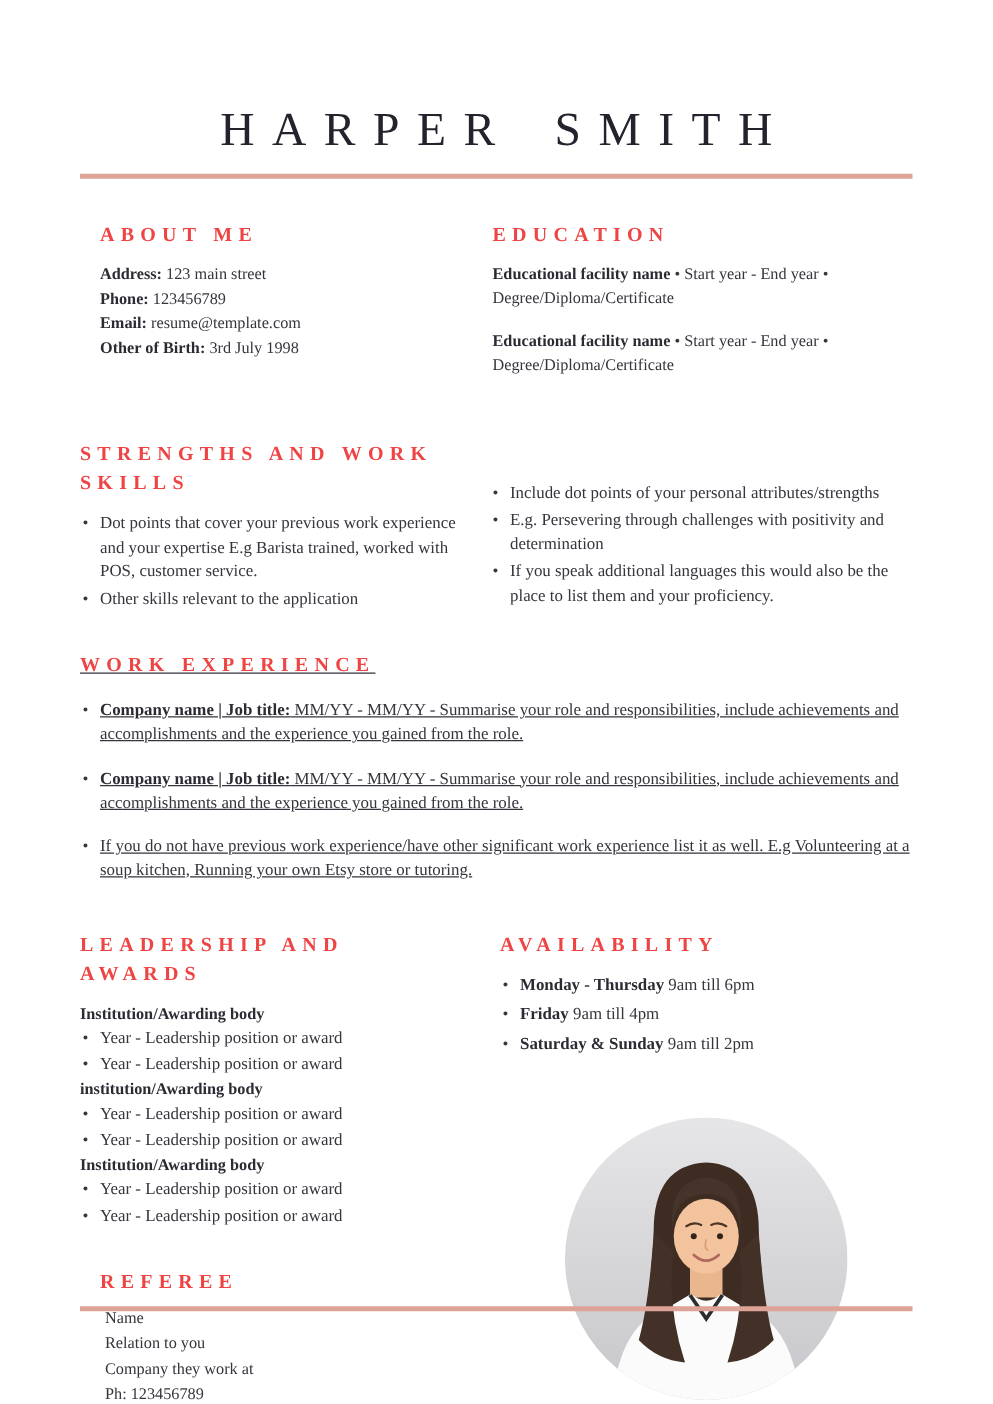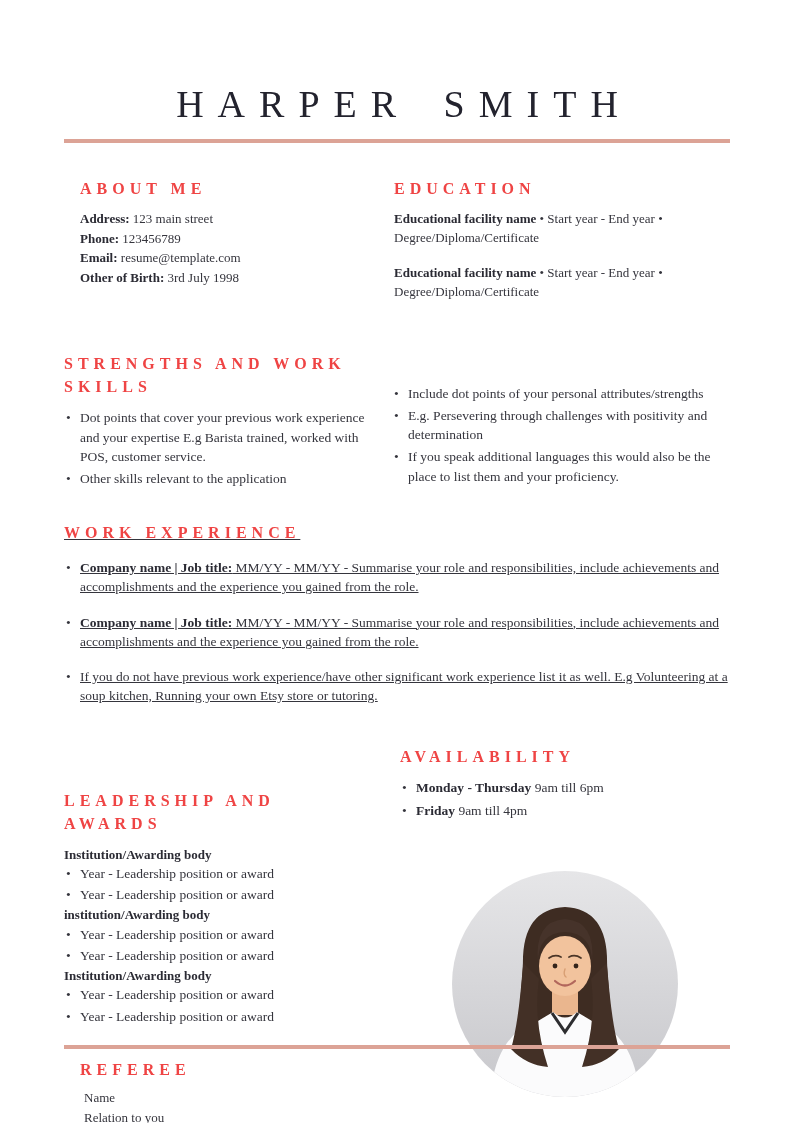--- a/index.html
+++ b/index.html
@@ -84,21 +84,21 @@
     top: 0;
   }
 
   .strengths-right { margin-top: 32px; }
   .strengths-heading { max-width: 300px; margin-bottom: 8px; }
 
   .work { margin-top: 30px; text-decoration: underline; }
   .work h2.sec { margin-bottom: 14px; }
   .work li { margin-bottom: 16px; }
 
-  .lead-heading { max-width: 250px; margin-bottom: 12px; margin-top: 44px; }
+  .lead-heading { max-width: 250px; margin-bottom: 12px; }
   .lead-head { font-weight: 700; color: #2b2b34; }
   .lead-group ul { margin-bottom: 2px; }
   .lead-group li { margin-bottom: 2px; }
 
   .availability li { margin-bottom: 4px; }
 
   .referee { margin-top: 32px; }
   .referee h2.sec { margin-bottom: 8px; margin-top: 20px; }
   .ref-line { padding-left: 4px; margin-bottom: 2px; }
 
@@ -200,20 +200,21 @@
           <p class="ref-line">Ph: 123456789</p>
         </section>
       </div>
 
       <div>
         <section class="availability">
           <h2 class="sec">AVAILABILITY</h2>
           <ul>
             <li><strong>Monday - Thursday</strong><span> 9am till 6pm</span></li>
             <li><strong>Friday</strong><span> 9am till 4pm</span></li>
+            <li><strong>Saturday &amp; Sunday</strong><span> 9am till 2pm</span></li>
           </ul>
         </section>
 
         <div class="photo-wrap">
           <svg width="226" height="226" viewBox="0 0 226 226" aria-hidden="true">
             <defs>
               <clipPath id="photoClip">
                   <circle cx="113" cy="113" r="113"></circle>
                 </clipPath>
               <linearGradient id="bgGrad" x1="0" y1="0" x2="0" y2="1">

